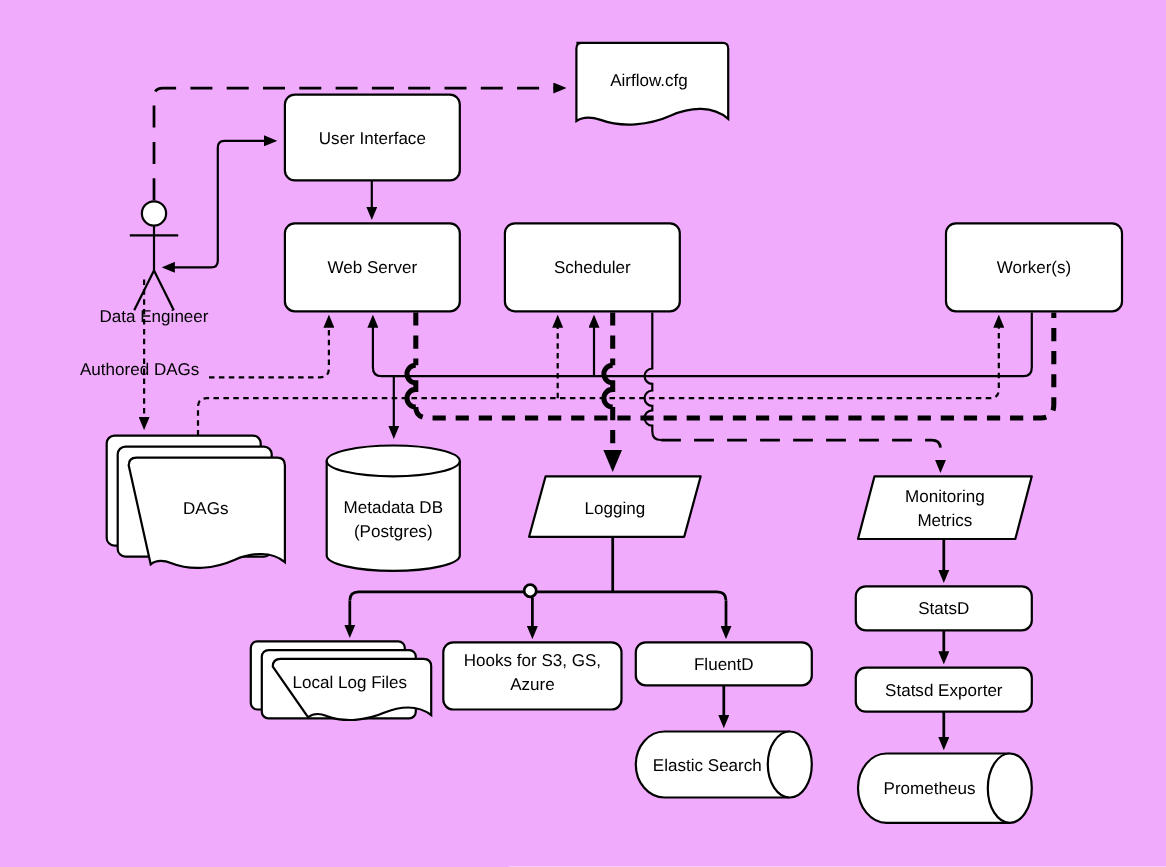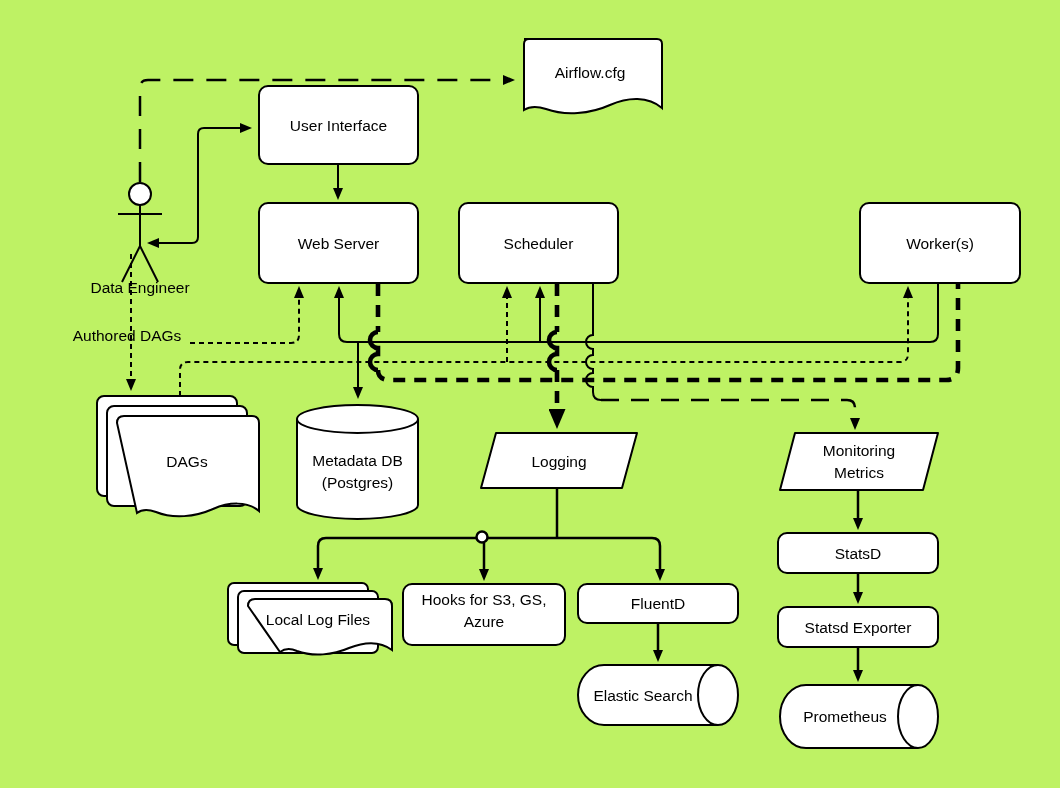--- a/index.html
+++ b/index.html
@@ -1,16 +1,16 @@
 <!DOCTYPE html>
 <html><head>
 <meta charset="utf-8">
 <style>
   html,body{margin:0;padding:0;background:#ffffff;}
-  .canvas{position:relative;width:1060px;height:788px;background:#bef264;overflow:hidden;
+  .canvas{position:relative;width:1060px;height:788px;background:#f0abfc;overflow:hidden;
           font-family:"Liberation Sans","DejaVu Sans",sans-serif;}
   svg{display:block;}
   .node-shape{fill:#ffffff;stroke:#000000;stroke-width:2;}
   .node-label{fill:#000000;font-size:15.5px;text-anchor:middle;
               font-family:"Liberation Sans","DejaVu Sans",sans-serif;}
   .edge{fill:none;stroke:#000000;stroke-width:2;}
   .edge-bold{fill:none;stroke:#000000;stroke-width:4.6;}
   .edge-med{fill:none;stroke:#000000;stroke-width:2.5;}
   .dash-small{stroke-dasharray:5 4;}
   .dash-long{stroke-dasharray:20 13;}

